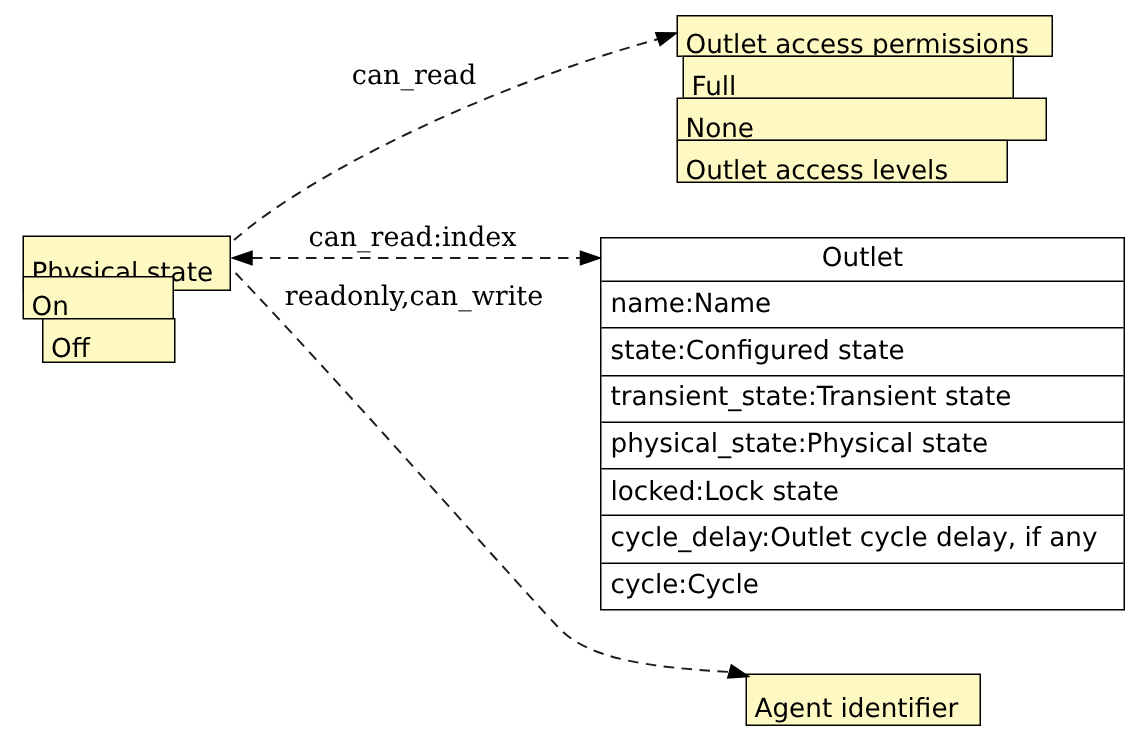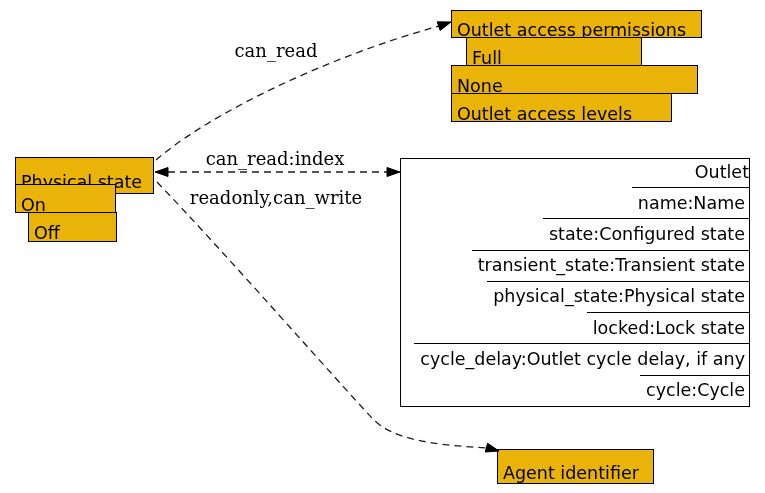--- a/index.html
+++ b/index.html
@@ -8,38 +8,37 @@
     width: 765px;
     height: 493px;
     background: #ffffff;
     font-family: "DejaVu Sans", sans-serif;
     color: #000000;
     overflow: hidden;
   }
   .cell {
     position: absolute;
     box-sizing: border-box;
-    background: #eab308;
+    background: #fef9c3;
     border: 1.5px solid #000000;
     display: flex;
     align-items: center;
     font-size: 17.5px;
     line-height: 1;
     padding: 16px 4px 2px 5px;
     white-space: nowrap;
   }
   
   .record {
     position: absolute;
     box-sizing: border-box;
     background: #ffffff;
     border: 1.5px solid #000000;
     display: flex;
     flex-direction: column;
-    align-items: flex-end;
   }
   .record .rheader {
     flex: 0 0 26px;
     display: flex;
     align-items: center;
     justify-content: center;
     font-size: 17.5px;
     padding-bottom: 2px;
     white-space: nowrap;
   }
@@ -79,21 +78,21 @@
 </head>
 <body>
 
 <div class="canvas">
 
   <div class="cell" style="left:15px; top:157px; width:139px; height:37px;">Physical state</div>
   <div class="cell" style="left:15px; top:184px; width:101px; height:29px;">On</div>
   <div class="cell" style="left:28px; top:212px; width:89px; height:30px;">Off</div>
 
   <div class="cell" style="left:451px; top:10px; width:251px; height:28px;">Outlet access permissions</div>
-  <div class="cell" style="left:466px; top:37px; width:176px; height:29px;">Full</div>
+  <div class="cell" style="left:455px; top:37px; width:221px; height:29px;">Full</div>
   <div class="cell" style="left:451px; top:65px; width:247px; height:29px;">None</div>
   <div class="cell" style="left:451px; top:93px; width:221px; height:29px;">Outlet access levels</div>
 
   <div class="record" style="left:400px; top:158px; width:350px; height:249px;">
     <div class="rheader">Outlet</div>
     <div class="rrow">name:Name</div>
     <div class="rrow">state:Configured state</div>
     <div class="rrow">transient_state:Transient state</div>
     <div class="rrow">physical_state:Physical state</div>
     <div class="rrow">locked:Lock state</div>

